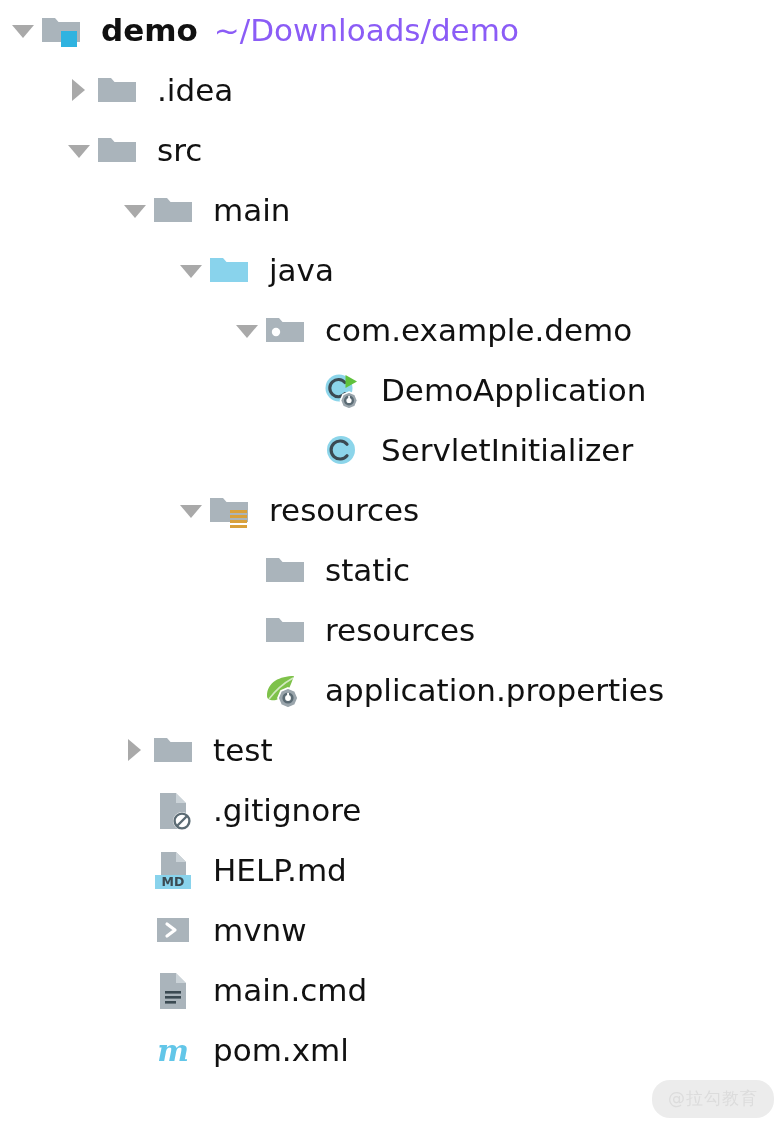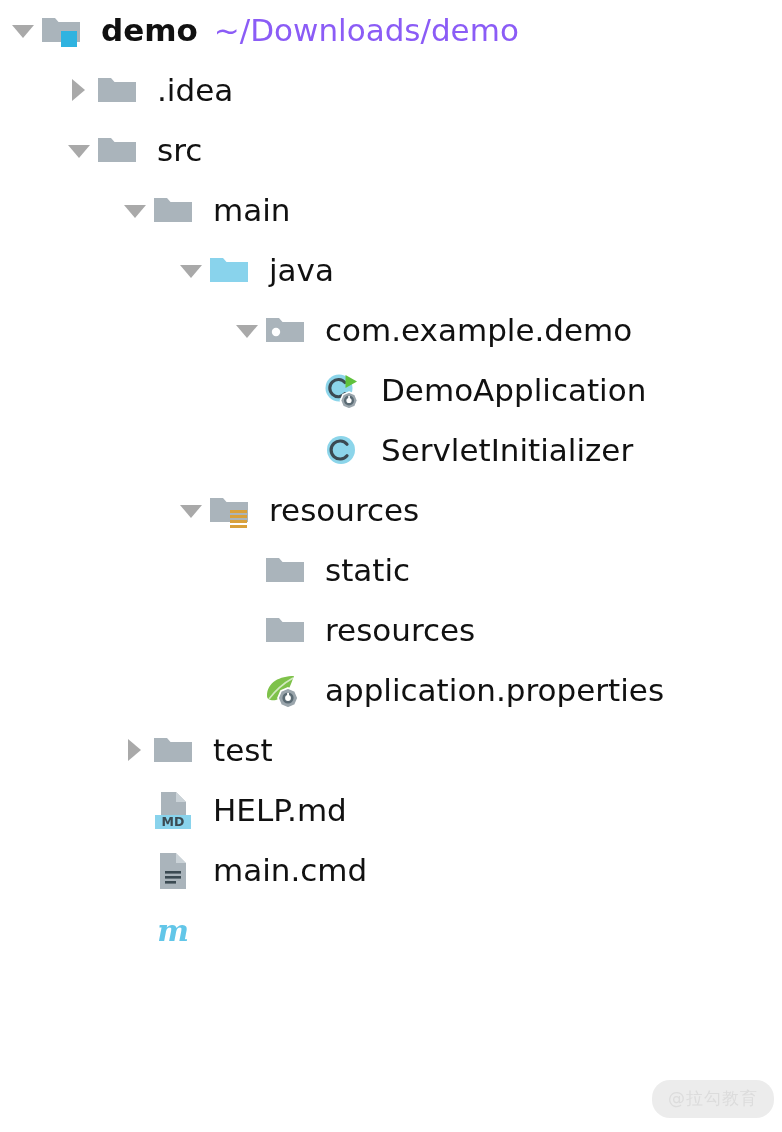--- a/index.html
+++ b/index.html
@@ -250,27 +250,53 @@
           <path d="M2 9 h13 l3.5 4 H40 v20 H2 Z" fill="#aab4bb"></path>
         </svg>
       </div>
       <span class="label">test</span>
     </div>
     <div class="row">
       <div class="ind" style="width: 118px;"></div>
       <div class="arrow none"></div>
       <div class="icon">
         <svg width="42" height="42" viewBox="0 0 42 42" xmlns="http://www.w3.org/2000/svg">
+          <path d="M8 4 h16 l10 10 v26 H8 Z" fill="#aab4bb"></path>
+          <path d="M24 4 v10 h10 Z" fill="#ffffff"></path>
+          <path d="M24 4 L34 14 H24 Z" fill="#cbd3d8"></path>
+          <circle cx="30" cy="32" r="9" fill="#ffffff"></circle>
+          <circle cx="30" cy="32" r="7.4" fill="none" stroke="#5b6b74" stroke-width="2.4"></circle>
+          <line x1="25" y1="37" x2="35" y2="27" stroke="#5b6b74" stroke-width="2.4"></line>
+        </svg>
+      </div>
+      <span class="label">.gitignore</span>
+    </div>
+    <div class="row">
+      <div class="ind" style="width: 118px;"></div>
+      <div class="arrow none"></div>
+      <div class="icon">
+        <svg width="42" height="42" viewBox="0 0 42 42" xmlns="http://www.w3.org/2000/svg">
           <path d="M9 3 h15 l10 10 v14 H9 Z" fill="#aab4bb"></path>
           <path d="M24 3 L34 13 H24 Z" fill="#cbd3d8"></path>
           <rect x="3" y="26" width="36" height="14" fill="#89d3ec"></rect>
           <text x="21" y="37.2" font-family="DejaVu Sans, Liberation Sans, sans-serif" font-size="12.5" font-weight="bold" fill="#3b4a52" text-anchor="middle">MD</text>
         </svg>
       </div>
       <span class="label">HELP.md</span>
+    </div>
+    <div class="row">
+      <div class="ind" style="width: 118px;"></div>
+      <div class="arrow none"></div>
+      <div class="icon">
+        <svg width="42" height="42" viewBox="0 0 42 42" xmlns="http://www.w3.org/2000/svg">
+          <rect x="5" y="9" width="32" height="24" fill="#aab4bb"></rect>
+          <path d="M15 15 L23 21 L15 27" stroke="#ffffff" stroke-width="3.2" fill="none" stroke-linecap="round" stroke-linejoin="round"></path>
+        </svg>
+      </div>
+      <span class="label">mvnw</span>
     </div>
     <div class="row">
       <div class="ind" style="width: 118px;"></div>
       <div class="arrow none"></div>
       <div class="icon">
         <svg width="42" height="42" viewBox="0 0 42 42" xmlns="http://www.w3.org/2000/svg">
           <path d="M8 4 h16 l10 10 v26 H8 Z" fill="#aab4bb"></path>
           <path d="M24 4 v10 h10 Z" fill="#ffffff"></path>
           <path d="M24 4 L34 14 H24 Z" fill="#cbd3d8"></path>
           <rect x="13" y="22" width="16" height="2.6" fill="#3b4a52"></rect>
@@ -281,16 +307,17 @@
       <span class="label">main.cmd</span>
     </div>
     <div class="row">
       <div class="ind" style="width: 118px;"></div>
       <div class="arrow none"></div>
       <div class="icon">
         <svg width="42" height="42" viewBox="0 0 42 42" xmlns="http://www.w3.org/2000/svg">
           <text x="21" y="32" font-family="DejaVu Serif, Liberation Serif, serif" font-size="30" font-style="italic" font-weight="bold" fill="#62c6e8" text-anchor="middle">m</text>
         </svg>
       </div>
+      <span class="label">pom.xml</span>
     </div>
   </div>
 
 <div id="watermark">@拉勾教育</div>
 
 </body></html>

